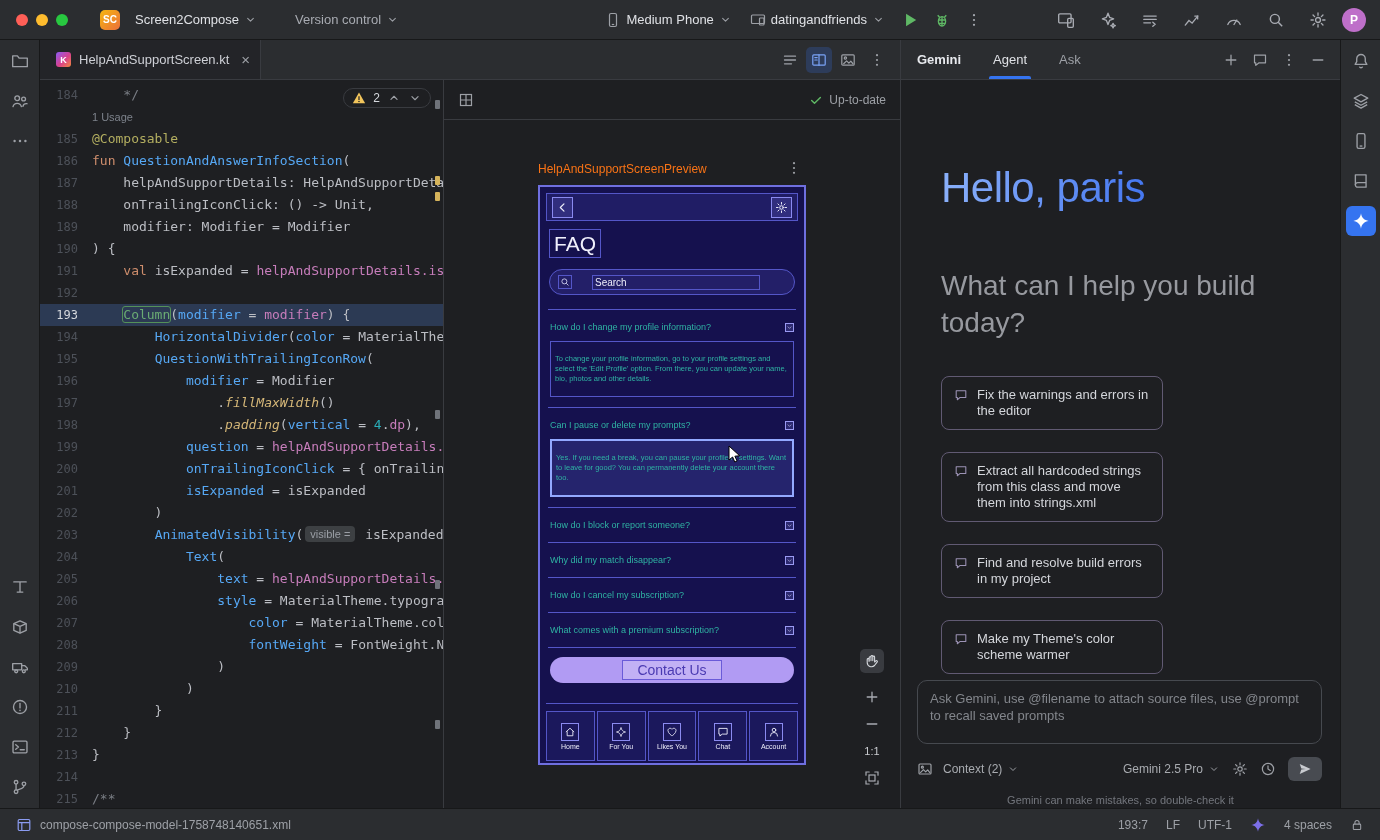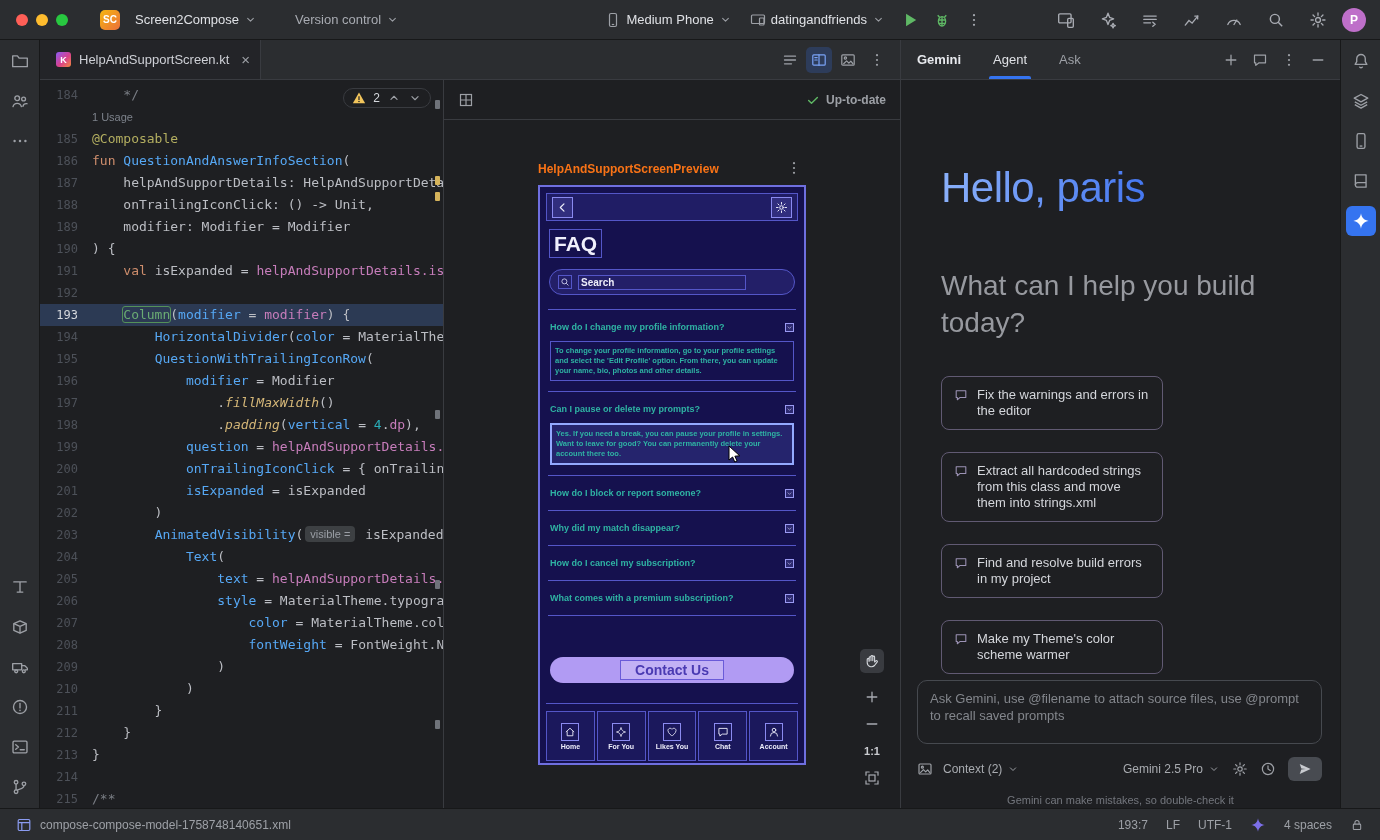--- a/index.html
+++ b/index.html
@@ -63,44 +63,44 @@
   .prop{color:#C77DBB} .ext{color:#D5B778;font-style:italic} .num{color:#2AACB8} .df{color:#BCBEC4} .col{color:#6AAB73}
   .selbox { outline:1px solid #549159; border-radius:2px; }
   .inlay { color:#7D828B; font-size:11px; font-family:"Liberation Sans",sans-serif; }
   .hint-chip { display:inline-block; background:#3D4043; color:#9A9EA5; border-radius:4px; padding:0 5px; font-size:11px; line-height:16px; font-family:"Liberation Sans",sans-serif; margin:0 2px; vertical-align:1px; }
   .inspections { position:absolute; top:8px; right:12px; display:flex; align-items:center; gap:7px; background:#1E1F22; border:1px solid #393B40; border-radius:10px; padding:2px 8px; }
   .insp-count { color:#D5D8DD; font-size:12px; }
   .stripe { position:absolute; top:0; right:0; width:12px; bottom:0; }
   .smark { position:absolute; right:3px; width:5px; height:9px; border-radius:1px; }
 
   
-  .preview { position:absolute; top:80px; left:443px; width:457px; bottom:32px; background:#1E1F22; border-left:1px solid #393B40;font-weight:bold; }
+  .preview { position:absolute; top:80px; left:443px; width:457px; bottom:32px; background:#1E1F22; border-left:1px solid #393B40; }
   .pv-topbar { height:40px; border-bottom:1px solid #393B40; display:flex; align-items:center; padding:0 14px; }
   .pv-status { margin-left:auto; display:flex; align-items:center; gap:6px; color:#9DA0A6; font-size:12px; }
   .pv-status .icon { color:#5FB865; }
   .pv-label { position:absolute; top:82px; left:94px; font-size:12px; color:#f97316; }
   .pv-kebab { position:absolute; left:342px; top:80px; }
   .phone { position:absolute; top:105px; left:94px; width:268px; height:580px; background:#15114E; border:2px solid #6F6FE0; overflow:hidden; }
   .bp { --line:#5456C8; }
   .bp-appbar { position:absolute; top:6px; left:6px; right:6px; height:28px; border:1px solid var(--line); background:rgba(100,100,235,.15); }
   .bp-iconbox { position:absolute; top:3px; width:21px; height:21px; border:1px solid #8A8AF0; background:rgba(130,130,245,.18); display:flex; align-items:center; justify-content:center; }
   .bp-iconbox.l{left:5px} .bp-iconbox.r{right:5px}
   .bp-iconbox .icon { width:13px; height:13px; color:#EDEDFA; }
   .bp-title { position:absolute; top:42px; left:9px; font-size:21px; line-height:27px; color:#F0F0FC; border:1px solid var(--line); padding:0 4px; }
-  .bp-search { position:absolute; top:82px; left:9px; right:9px; height:26px; border:1px solid var(--line); border-radius:13px; background:rgba(100,100,230,.18); display:flex; align-items:center; gap:6px; padding:0 8px; }
+  .bp-search { position:absolute; top:82px; left:9px; right:9px; height:26px; border:1px solid var(--line); border-radius:13px; background:rgba(100,100,230,.18); display:flex; align-items:center; gap:20px; padding:0 8px; }
   .bp-search .sicon { width:14px; height:14px; border:1px solid var(--line); display:flex; align-items:center; justify-content:center; }
   .bp-search .sicon .icon { width:10px; height:10px; color:#DDDDF8; }
   .bp-search .stext { font-size:10px; line-height:13px; color:#EDEDFA; border:1px solid var(--line); width:168px; height:15px; padding:0 2px; }
   .bp-list { position:absolute; top:122px; left:8px; right:8px; }
   .bp-divider { height:1px; background:var(--line); }
   .bp-navline { position:absolute; top:516px; left:6px; right:6px; height:1px; background:var(--line); }
   .bp-qrow { display:flex; align-items:center; justify-content:space-between; margin:10px 2px; height:14px; }
   .bp-qtext { font-size:9px; color:#2FB3A3; }
   .bp-expand { width:9px; height:9px; border:1px solid #9A9AF2; background:rgba(140,140,250,.2); color:#D8D8FA; }
-  .bp-answer { border:1px solid var(--line); margin:-3px 2px 10px 2px; padding:4px 4px; font-size:7.5px; line-height:10px; color:#2FB3A3; }
+  .bp-answer { border:1px solid var(--line); margin:-3px 2px 10px 2px; padding:12px 4px; font-size:7.5px; line-height:10px; color:#2FB3A3; }
   .bp-answer.selected { border:2px solid #93A9FF; background:rgba(110,130,255,.18); }
   .bp-contact { position:absolute; top:470px; left:10px; right:10px; height:26px; border-radius:13px; background:#B19BF3; display:flex; align-items:center; justify-content:center; }
   .bp-contact-label { border:1px solid #6A5BD8; background:rgba(255,255,255,.22); font-size:14px; color:#4A3AB2; padding:1px 14px; }
   .bp-nav { position:absolute; top:524px; left:6px; right:6px; height:50px; display:flex; gap:2px; }
   .bp-navitem { flex:1; border:1px solid var(--line); background:rgba(90,90,220,.10); display:flex; flex-direction:column; align-items:center; justify-content:center; gap:2px; }
   .bp-navicon { width:18px; height:18px; border:1px solid #8A8AF0; color:#EDEDFA; padding:2px; }
   .bp-navlabel { font-size:7px; color:#EDEDFA; }
   .cursor { position:absolute; left:283px; top:365px; z-index:6; }
   .pv-zoom { position:absolute; right:16px; bottom:18px; display:flex; flex-direction:column; align-items:center; gap:3px; }
   .zbtn { width:24px; height:24px; border-radius:5px; display:flex; align-items:center; justify-content:center; color:#A8ABB2; }

